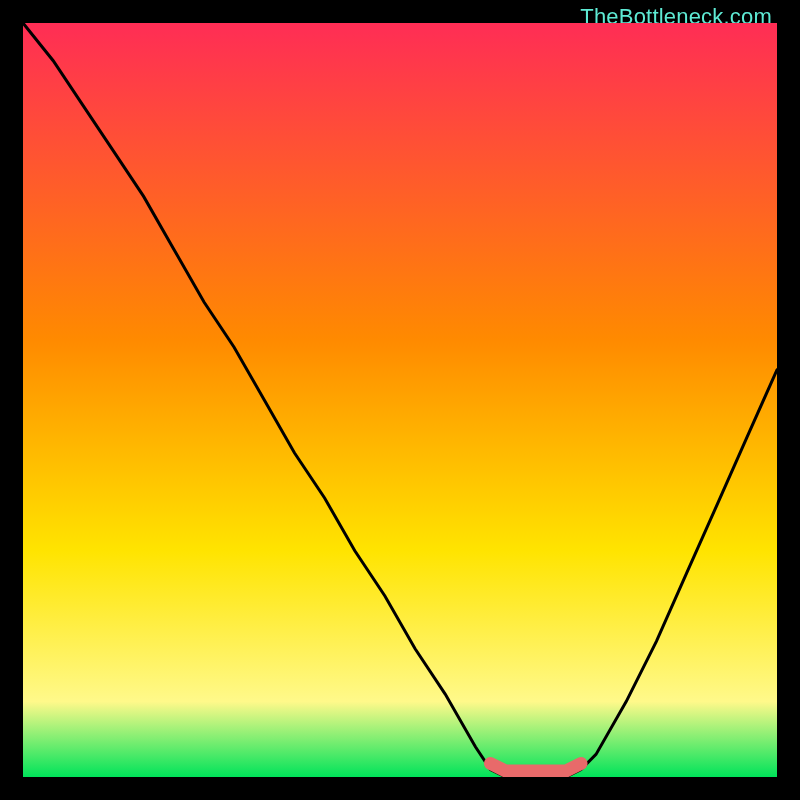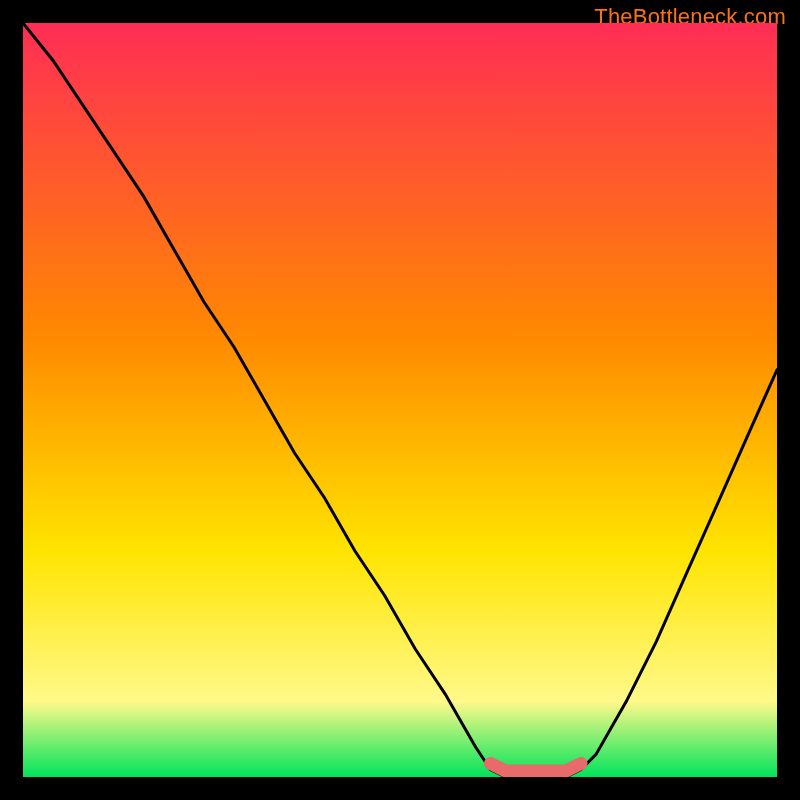--- a/index.html
+++ b/index.html
@@ -18,22 +18,22 @@
     width: 754px;
     height: 754px;
     background: #000;
   }
   .plot {
     display: block;
   }
   .watermark {
     position: absolute;
     top: 4px;
-    right: 14px;
-    color: #f97316;
+    right: 28px;
+    color: #5eead4;
     font-size: 22px;
     font-weight: 500;
     letter-spacing: 0.2px;
   }
 </style>
 </head>
 <body>
 
 <div class="watermark">TheBottleneck.com</div>
 

